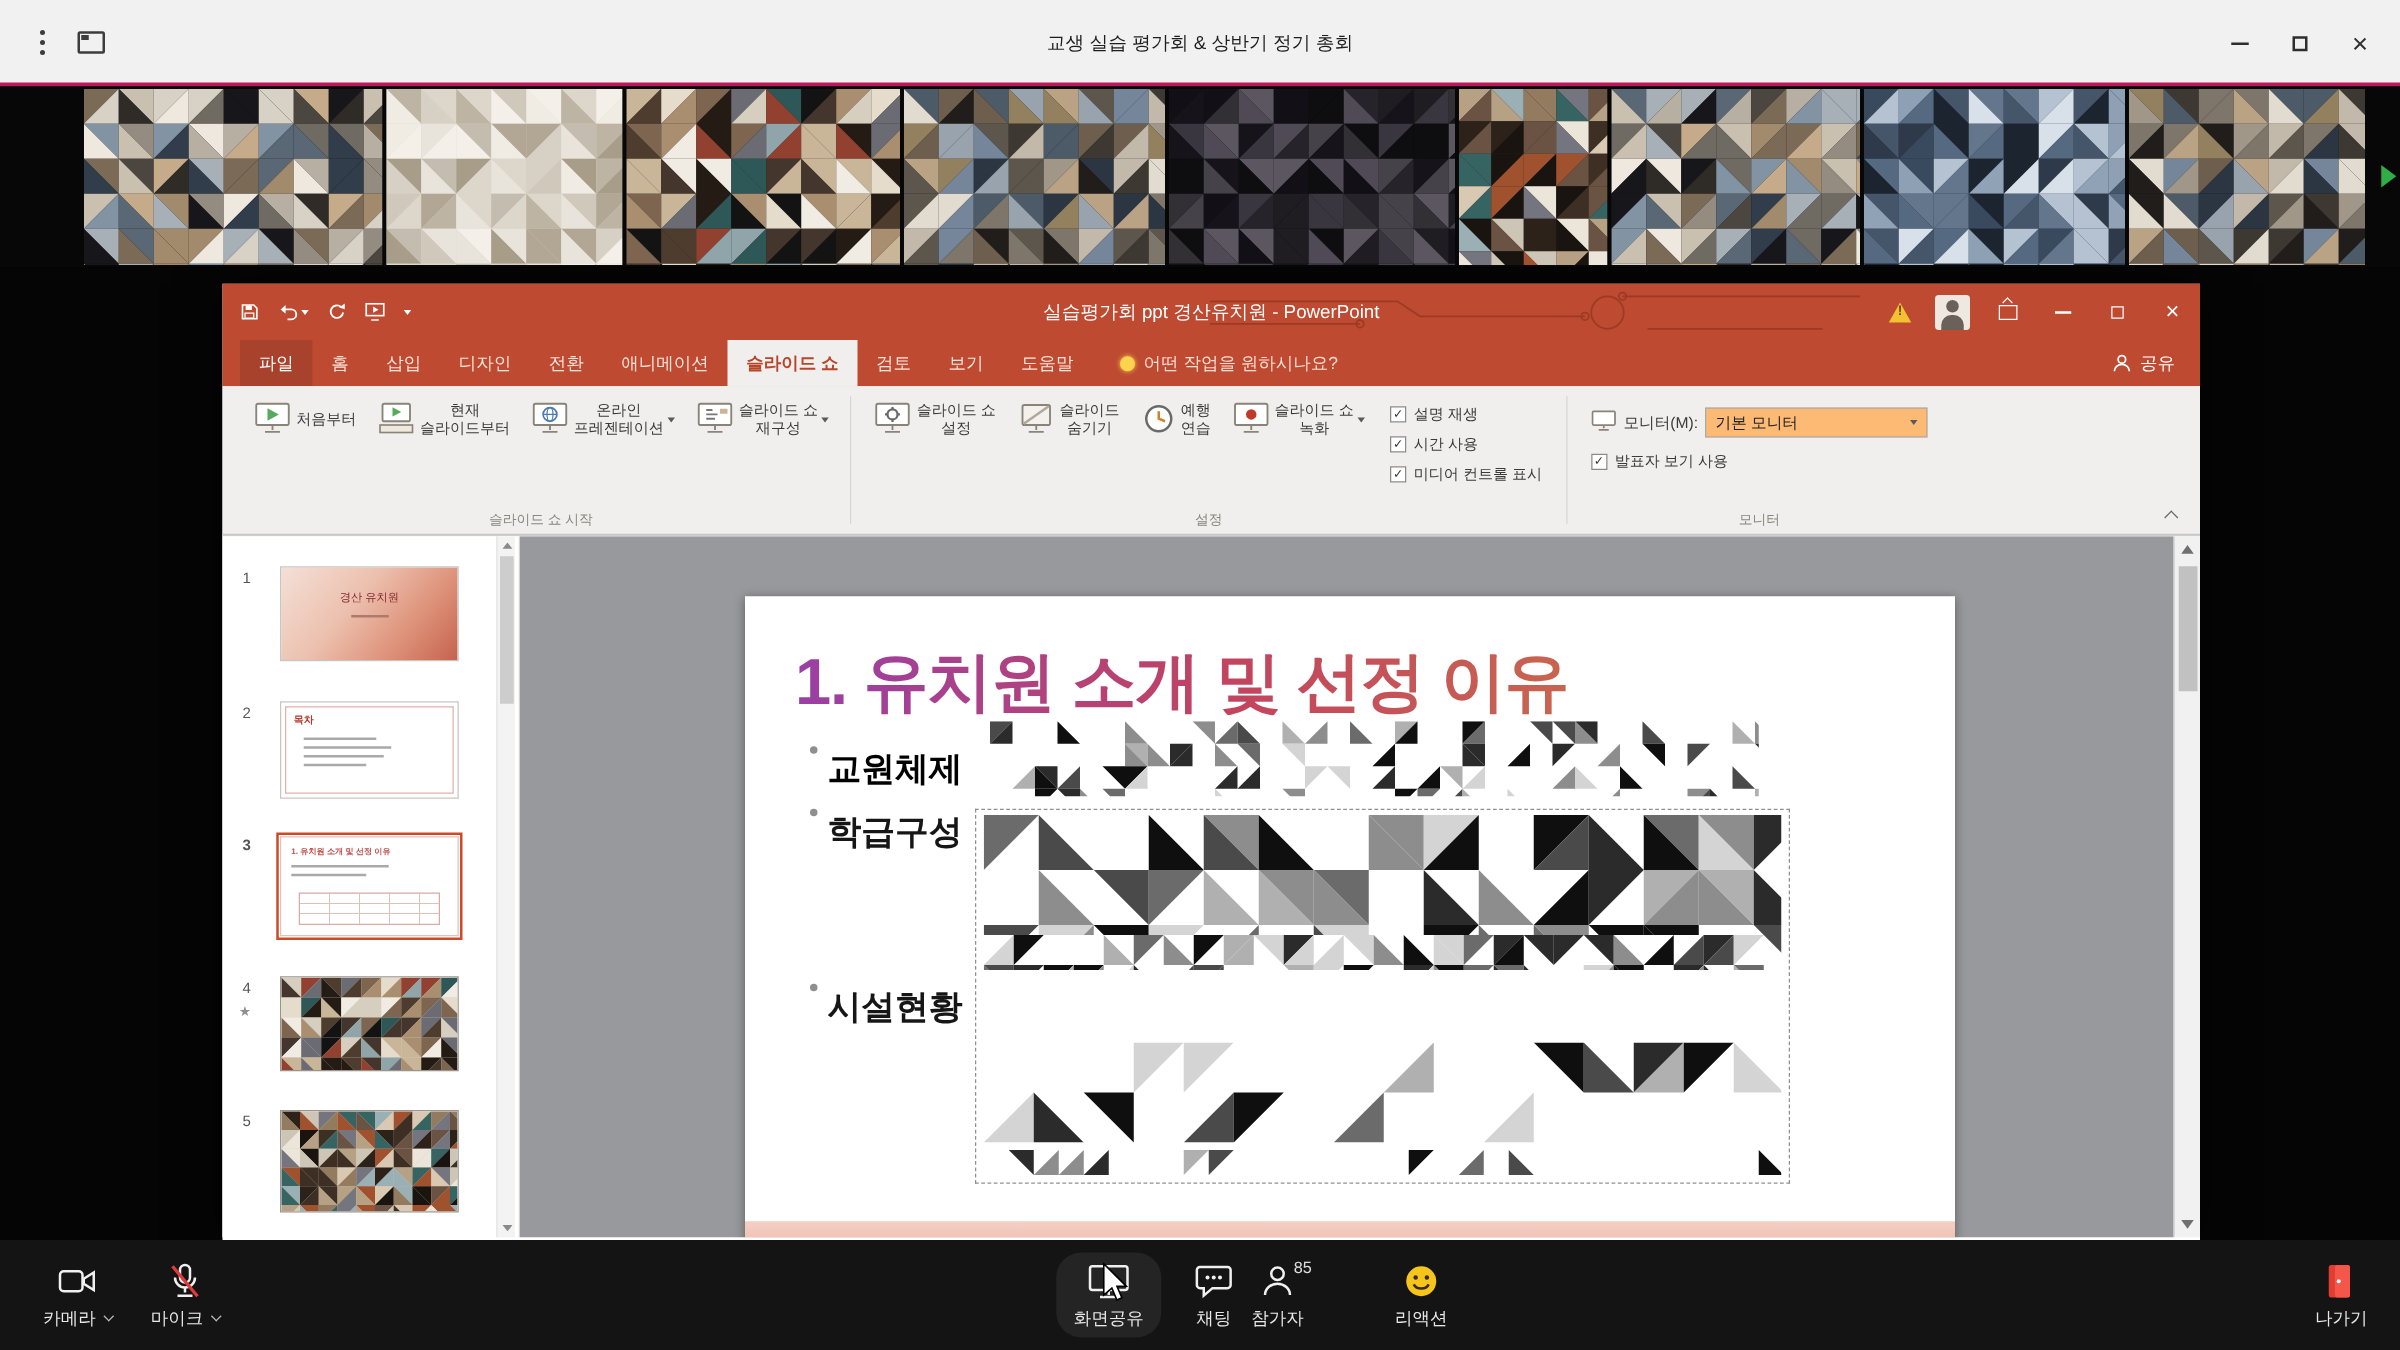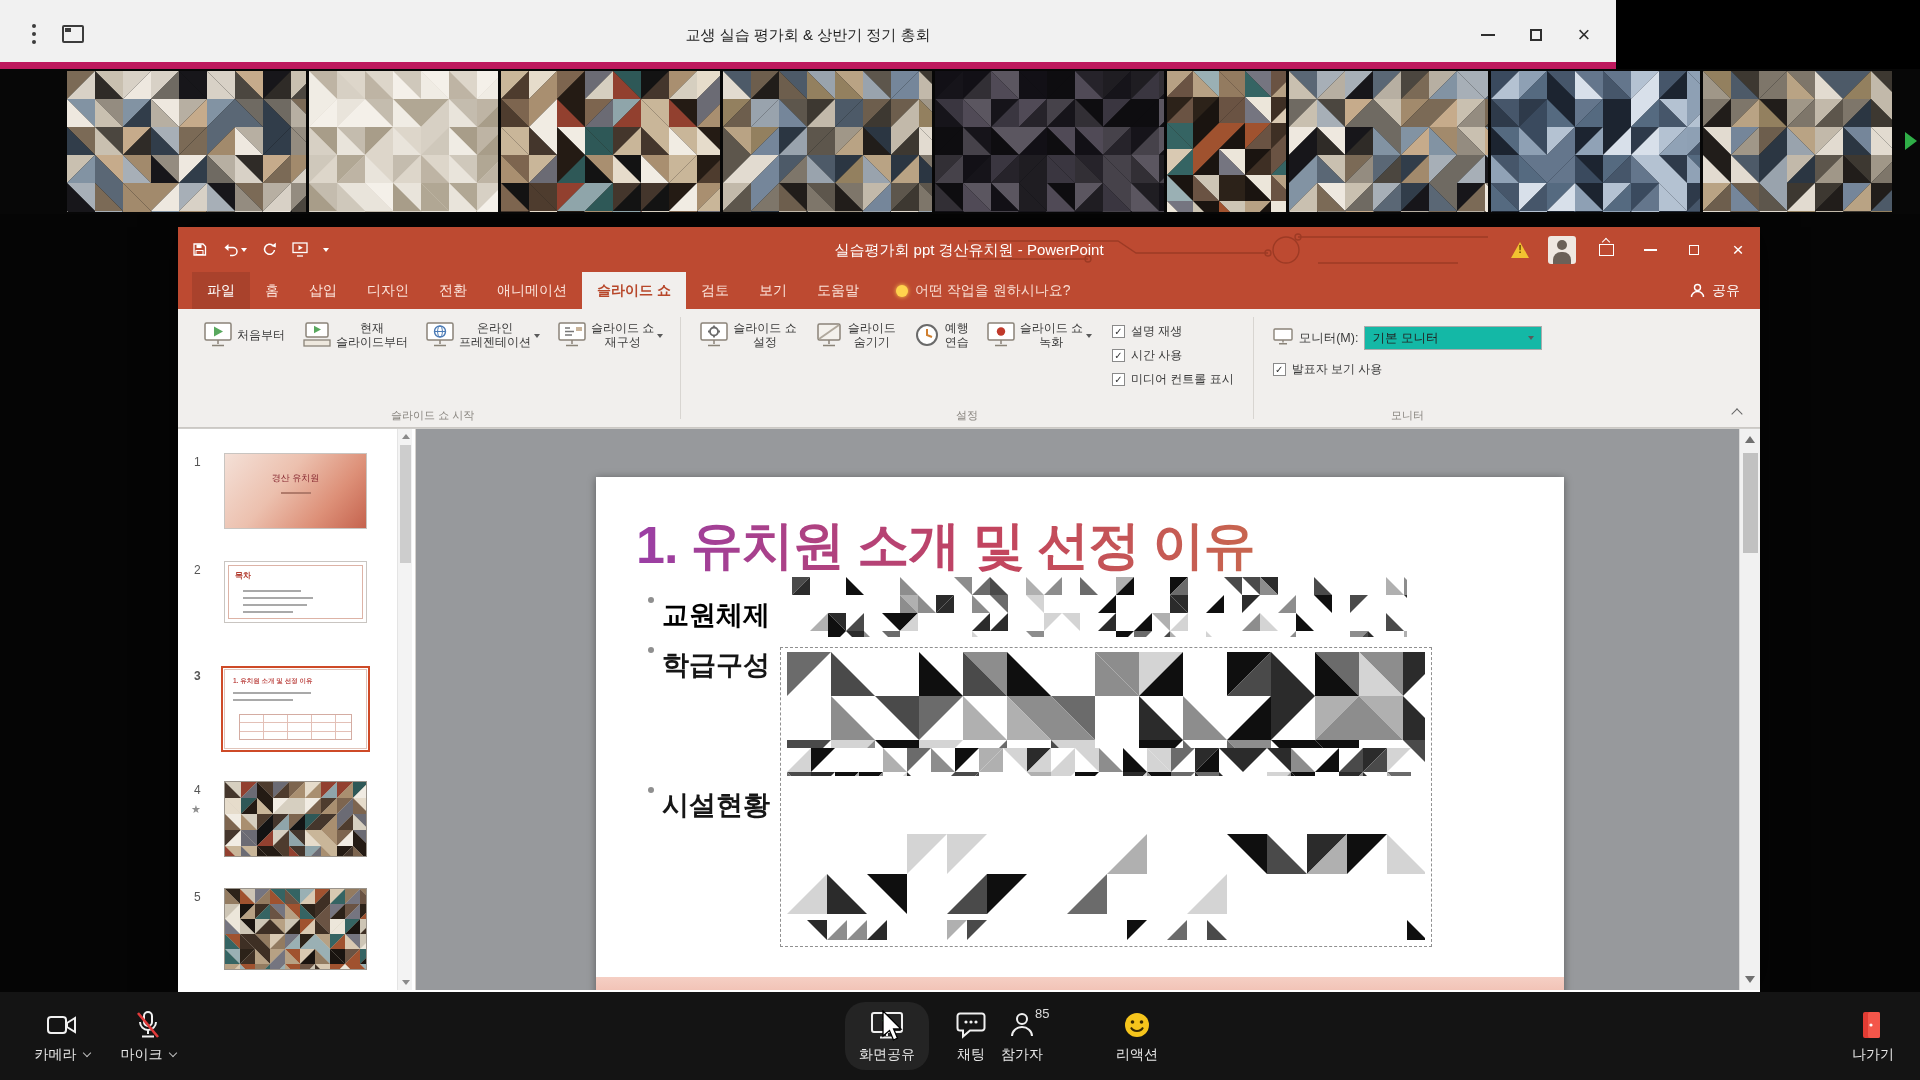--- a/index.html
+++ b/index.html
@@ -1,20 +1,20 @@
 <!DOCTYPE html>
 <html style="--ppt-accent: #bd4a31; --ppt-tab-selected-text: #b7472a; --ribbon-bg: #f1efed; --editor-bg: #97999c; --meeting-bar-bg: #f1f1f1; --bottom-bar-bg: #141414; --leave-red: #e23c33; --reaction-yellow: #f6c51c; --share-green: #3ecf6a; --warning-yellow: #f2c230; --slide-title-from: #9a3fa5; --slide-title-mid: #c2445f; --slide-title-to: #cb7a45;"><head>
 <meta charset="utf-8">
 <style>
 *{box-sizing:border-box;margin:0;padding:0}
 html,body{width:1920px;height:1080px;background:#000;font-family:"Liberation Sans","DejaVu Sans",sans-serif;overflow:hidden}
 .screen{position:relative;width:1920px;height:1080px;background:#000;overflow:hidden}
 
 
-.titlebar{position:absolute;left:0;top:0;width:1616px;height:69px;background:var(--meeting-bar-bg,#f1f1f1);border-bottom:7px solid #be185d}
+.titlebar{position:absolute;left:0;top:0;width:1920px;height:69px;background:var(--meeting-bar-bg,#f1f1f1);border-bottom:3px solid #be185d}
 .kebab{position:absolute;left:32px;top:32px;width:4px;height:4px;border-radius:50%;background:#3c3c3c;box-shadow:0 -8px 0 #3c3c3c,0 8px 0 #3c3c3c;cursor:pointer}
 .winicon{position:absolute;left:62px;top:25px;width:22px;height:18px;border:2px solid #3c3c3c;border-radius:2px;cursor:pointer}
 .winicon::before{content:'';position:absolute;left:1px;top:1px;width:6px;height:4px;background:#3c3c3c}
 .tb-title{position:absolute;left:50%;top:0;transform:translateX(-50%);line-height:69px;font-size:15px;color:#1e1e1e;white-space:nowrap}
 .tb-controls{position:absolute;right:16px;top:19px;display:flex;gap:16px}
 .wc{width:32px;height:32px;display:flex;align-items:center;justify-content:center;color:#2e2e2e;cursor:pointer}
 .min-bar{width:14px;height:2px;background:#2e2e2e}
 .max-box{width:12px;height:12px;border:2px solid #2e2e2e}
 .close-x{font-size:22px;line-height:1;color:#2e2e2e}
 
@@ -66,33 +66,33 @@
 .rlabel{white-space:pre-line;font-size:12px;line-height:1.2;color:#3a3a3a;text-align:center}
 .tri-dn{display:inline-block;width:0;height:0;border-left:3.5px solid transparent;border-right:3.5px solid transparent;border-top:4px solid #5a5a5a}
 .rbtn .tri-dn{margin-top:2px}
 .glabel{position:absolute;left:0;right:0;bottom:4px;text-align:center;font-size:11px;color:#8a8680}
 .rsep{width:1px;background:#d8d5d1;margin:6px 3px 8px}
 .rchecks{display:flex;flex-direction:column;gap:7px;padding:10px 10px 0 12px}
 .rcheck{display:flex;align-items:center;gap:6px;font-size:12px;color:#3a3a3a;cursor:pointer;white-space:nowrap}
 .cbox{width:13px;height:13px;border:1px solid #8a8a8a;background:#fff;display:inline-flex;align-items:center;justify-content:center;font-size:10px;line-height:1;color:#333;flex:none}
 .mon-col{display:flex;flex-direction:column;gap:11px;padding:13px 10px 0}
 .mon-row{display:flex;align-items:center;gap:6px;font-size:12.5px;color:#3a3a3a;white-space:nowrap}
-.mon-dd{width:178px;height:24px;background:#14b8a6;border:1px solid #ababab;display:flex;align-items:center;justify-content:space-between;padding:0 7px;font-size:12.5px;color:#222;cursor:pointer}
+.mon-dd{width:178px;height:24px;background:#fdba74;border:1px solid #ababab;display:flex;align-items:center;justify-content:space-between;padding:0 7px;font-size:12.5px;color:#222;cursor:pointer}
 .ribbon-collapse{position:absolute;right:14px;bottom:8px;width:18px;height:14px;display:flex;align-items:center;justify-content:center;cursor:pointer}
 .chev-up{width:8px;height:8px;border-left:1.6px solid #666;border-top:1.6px solid #666;transform:rotate(45deg);margin-top:4px}
 
 
 .ppt-body{position:relative;height:562px;background:#fff;border-top:1px solid #d0cecb;overflow:hidden}
 .thumb-panel{position:absolute;left:0;top:0;width:238px;height:100%;background:#fff;border-right:1px solid #d5d2cf}
 .thumb-num{position:absolute;left:16px;font-size:12px;color:#555}
 .thumb{position:absolute;left:46px;width:143px;background:#fff;border:1px solid #c9c5c1;overflow:hidden;cursor:pointer}
 .t1{height:76px;background:linear-gradient(130deg,#f4e0d7 0%,#ecc0ae 40%,#dd9078 72%,#c5634e 100%)}
 .t1-title{display:block;text-align:center;margin-top:18px;font-size:9px;font-weight:normal;color:#84242e}
 .t1-sub{display:block;width:30px;height:2px;background:#b07a6a;margin:7px auto 0}
-.t2{height:62px}
+.t2{height:78px}
 .t2-frame{position:absolute;inset:3px;border:1px solid #ddb3a6}
 .t2-title{position:absolute;left:10px;top:8px;font-size:8px;font-weight:bold;color:#b23b2e}
 .tbar{position:absolute;left:18px;height:2px;background:#a9a9a9}
 .t3{height:80px;border:1px solid #e0c4ba}
 .thumb.selected{outline:2.5px solid #ce4a27;outline-offset:1px}
 .t3-title{position:absolute;left:8px;top:7px;font-size:6.5px;font-weight:bold;color:#c0504d;white-space:nowrap}
 .t3-table{position:absolute;left:14px;right:14px;top:44px;height:26px;border:1px solid #d4aca2;background:repeating-linear-gradient(0deg,transparent 0 7.5px,#e3c0b7 7.5px 8.5px),repeating-linear-gradient(90deg,transparent 0 23px,#e3c0b7 23px 24px)}
 .t4{height:76px;border:1px solid #9a948c}
 .t5{height:82px;border:1px solid #9a948c}
 .anim-star{position:absolute;left:13px;font-size:11px;color:#8f8f8f}

